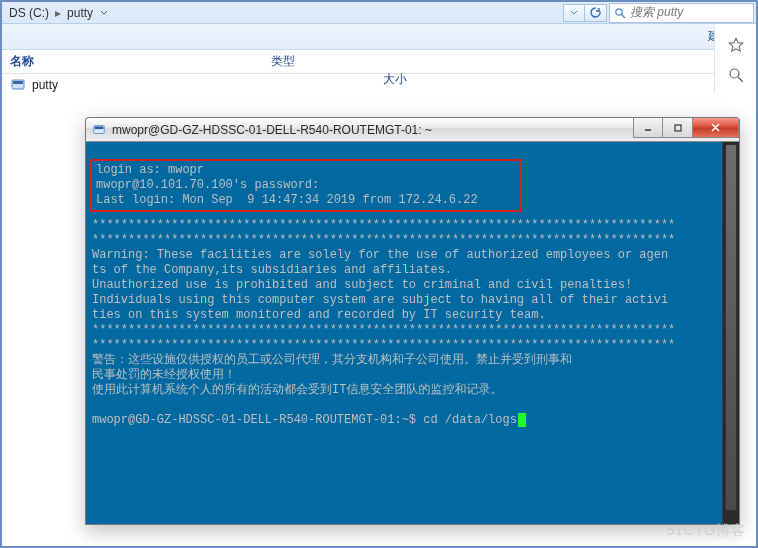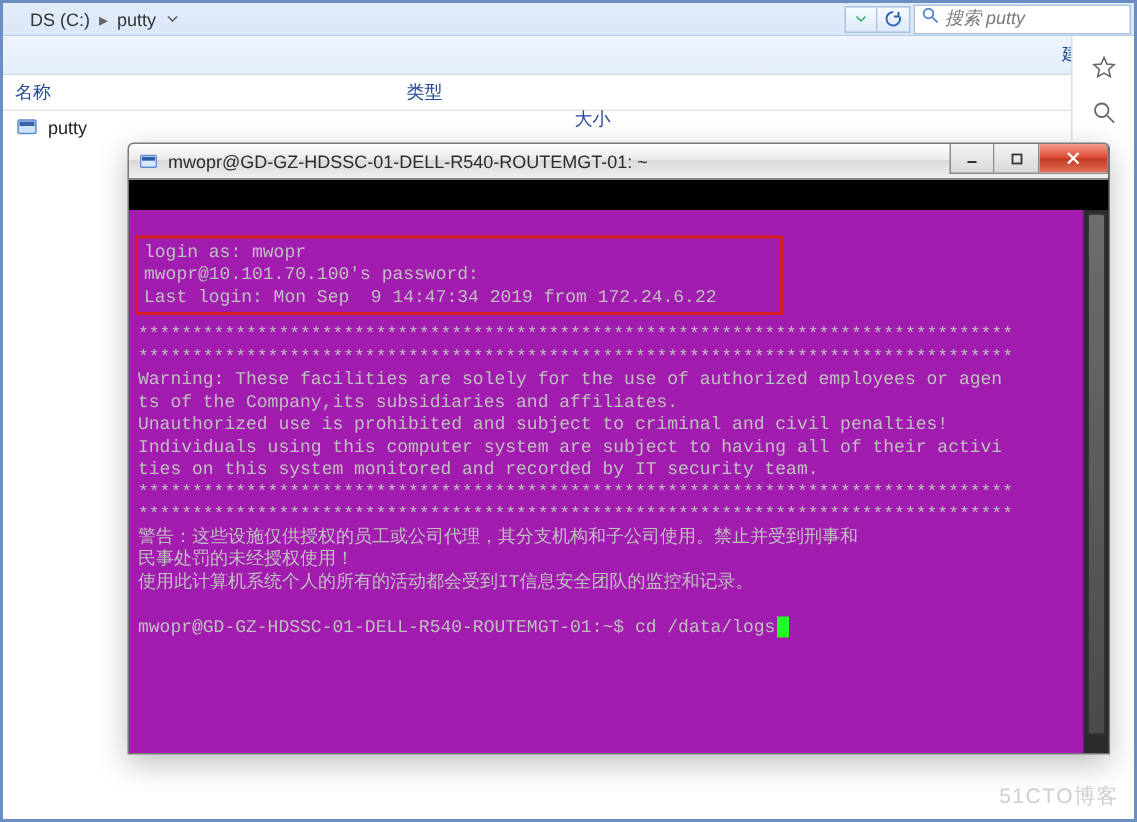--- a/index.html
+++ b/index.html
@@ -16,40 +16,40 @@
   
   .explorer-top {
     background: linear-gradient(#e1ecfa, #dbe8f8);
     height: 22px;
     display: flex; align-items: center;
     border-bottom: 1px solid #b9cfe9;
     position: relative;
   }
   .breadcrumb {
     display: flex; gap: 4px;
-    padding: 0 18px; color: #333;
+    padding: 0 7px; color: #333;
     flex: 0 0 auto;
   }
   .bc-sep { color: #666; padding: 0 2px; }
   .bc-dd { width: 14px; height: 14px; display:inline-flex;align-items:center;justify-content:center;}
   .addr-spacer { flex: 1; }
   .addr-btns { display:flex; gap:0; margin-right:2px;}
   .addr-btn {
     width: 22px; height: 18px;
     background: linear-gradient(#f7fbff,#dce9f8);
     border: 1px solid #a9c2e2;
     display:flex;align-items:center;justify-content:center;
     font-size:9px;color:#4a6;
   }
   .addr-btn + .addr-btn { border-left:none; }
   .searchbox {
     width: 145px; height: 20px;
     border: 1px solid #a9c2e2;
     background:#fff;
-    display:flex;
+    display:flex;align-items:center;
     padding:0 4px; gap:4px;
     color:#7a7a7a; font-style: italic;
     margin-right: 2px;
   }
   .searchbox svg { flex:none; }
 
   .toolbar-row {
     background: linear-gradient(#eef4fc,#e4eefb);
     height: 26px;
     border-bottom: 1px solid #cdd9ea;
@@ -60,21 +60,21 @@
   }
 
   .columns-row {
     height: 24px;
     display:flex; align-items:center;
     border-bottom:1px solid #e3e3e3;
     color:#25489a;
     font-size:12px;
     padding-left:8px;
   }
-  .col-name   { width: 244px; }
+  .col-name   { width: 244px; font-weight: bold; }
   .col-date   { width: 130px; }
   .col-type   { width: 112px; margin-left: 17px; }
   .col-size   { width: 80px; margin-top: 35px; }
 
   .file-row {
     display:flex;align-items:center;
     height:22px; padding-left:8px; gap:6px;
     color:#222;
   }
 
@@ -83,21 +83,21 @@
     border-left:1px solid #d7e2f1;
     display:flex;flex-direction:column;align-items:center;
     gap:8px; padding-top:10px;
     background:#fff;
   }
   .rail-icon { width:22px;height:22px;display:flex;align-items:center;justify-content:center;color:#666; border:1px solid transparent; border-radius:3px;}
 
   
   .putty-window {
     position:absolute;
-    left: 83px; top: 93px;
+    left: 83px; top: 115px;
     width: 655px; height: 408px;
     border: 1px solid #7a7a7a;
     border-radius: 4px 4px 0 0;
     box-shadow: 0 6px 20px rgba(0,0,0,.25);
     display:flex;flex-direction:column;
     background:#000;
     overflow:hidden;
   }
   .titlebar {
     height: 24px;
@@ -119,30 +119,29 @@
   .win-btn + .win-btn { border-left:none; }
   .win-close {
     width:46px;
     background:linear-gradient(#f59b8e,#d94b34 48%,#c23a22 52%,#e2705a);
     color:#fff;
     border-radius:0 3px 0 0;
   }
 
   .term {
     flex:1;
-    background:#a21caf;
+    background:#0369a1;
     color:#bfbfbf;
     font-family: "Courier New", monospace;
     font-size: 12px;
     line-height: 15px;
     padding: 4px 6px 4px 6px;
     position:relative;
     white-space: pre;
     overflow:hidden;
-    margin-top:20px;
   }
   .login-box {
     border: 2px solid #d62020;
     padding: 2px 4px;
     margin: -2px -2px 6px -2px;
     display:inline-block;
     min-width: 432px;
   }
   .asterisks { letter-spacing: 0; }
   .prompt-user { color:#bfbfbf; }

